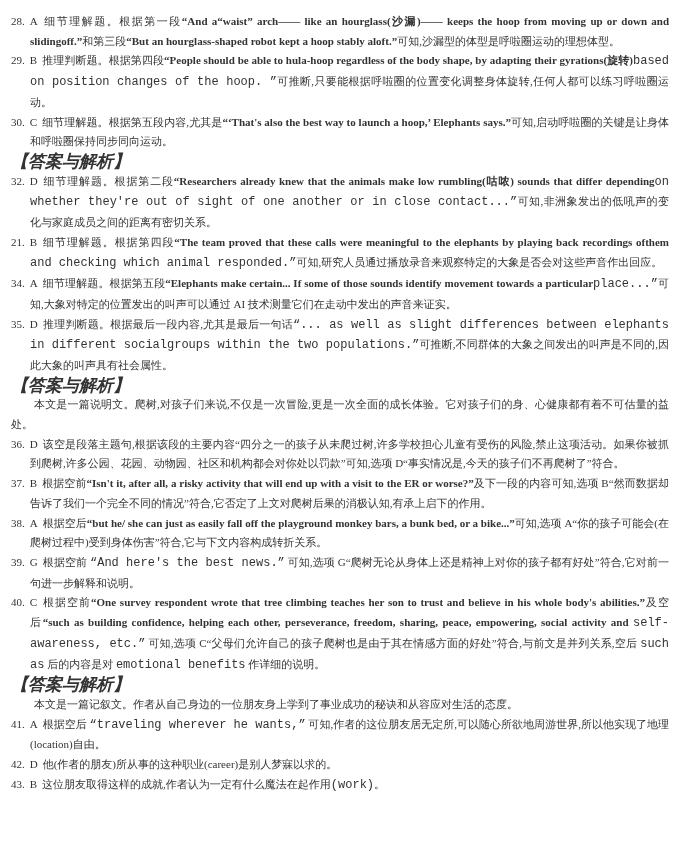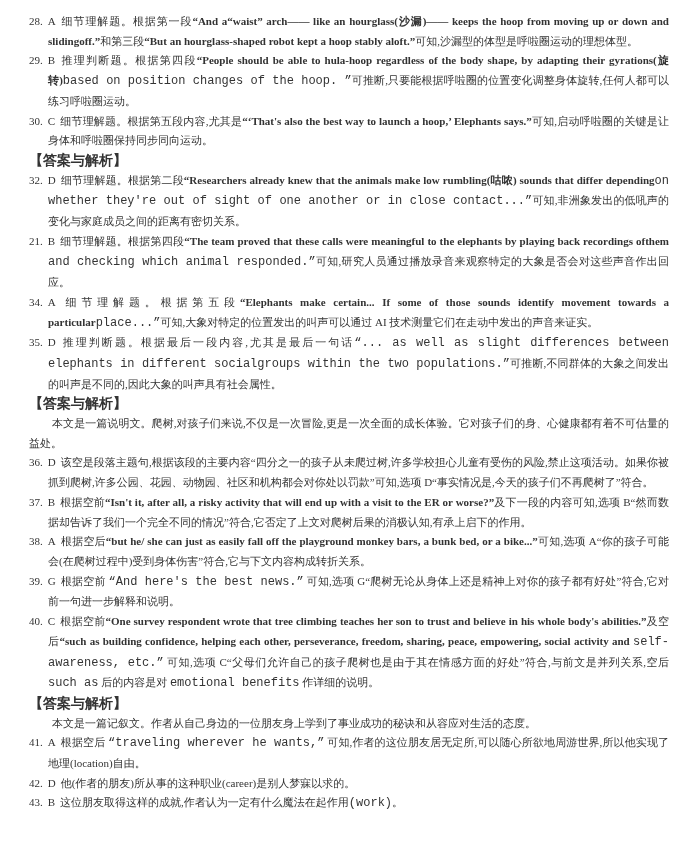--- a/index.html
+++ b/index.html
@@ -1,29 +1,29 @@
 <!DOCTYPE html>
 <html><head>
 <meta charset="utf-8">
 <style>
   html,body{margin:0;padding:0;background:#ffffff;}
   body{width:692px;height:846px;overflow:hidden;}
   .doc{
     box-sizing:border-box;
     width:692px;height:846px;
-    padding:12px 23px 0 29px;
+    padding:12px 23px 0 11px;
     font-family:"Liberation Serif","DejaVu Serif",serif;
     font-size:11px;
     color:#333333;
   }
   .doc p{margin:0;line-height:19.7px;text-align:justify;}
   .item{padding-left:19px;text-indent:-19px;}
   .num{margin-right:5px;}
   .ans{margin-right:5px;}
-  .hdr{font-family:"Liberation Sans","DejaVu Sans",sans-serif;font-weight:bold;font-size:14px;}
+  .hdr{font-family:"Liberation Sans","DejaVu Sans",sans-serif;font-weight:bold;font-size:17px;font-style:italic;}
   .intro{text-indent:23px;}
   .seg-cjk{font-weight:normal;}
   .seg-latin{font-weight:bold;}
   .seg-mono{font-family:"Liberation Mono","DejaVu Sans Mono",monospace;font-size:12px;}
 </style>
 </head>
 <body>
 
 <div class="doc">
     <p class="item"><span class="num">28.</span><span class="ans">A</span><span class="seg-cjk">细节理解题。根据第一段</span><span class="seg-latin">“And a“waist” arch—— like an hourglass(沙漏)—— keeps the hoop from moving up or down and slidingoff.”</span><span class="seg-cjk">和第三段</span><span class="seg-latin">“But an hourglass-shaped robot kept a hoop stably aloft.”</span><span class="seg-cjk">可知,沙漏型的体型是呼啦圈运动的理想体型。</span></p>

